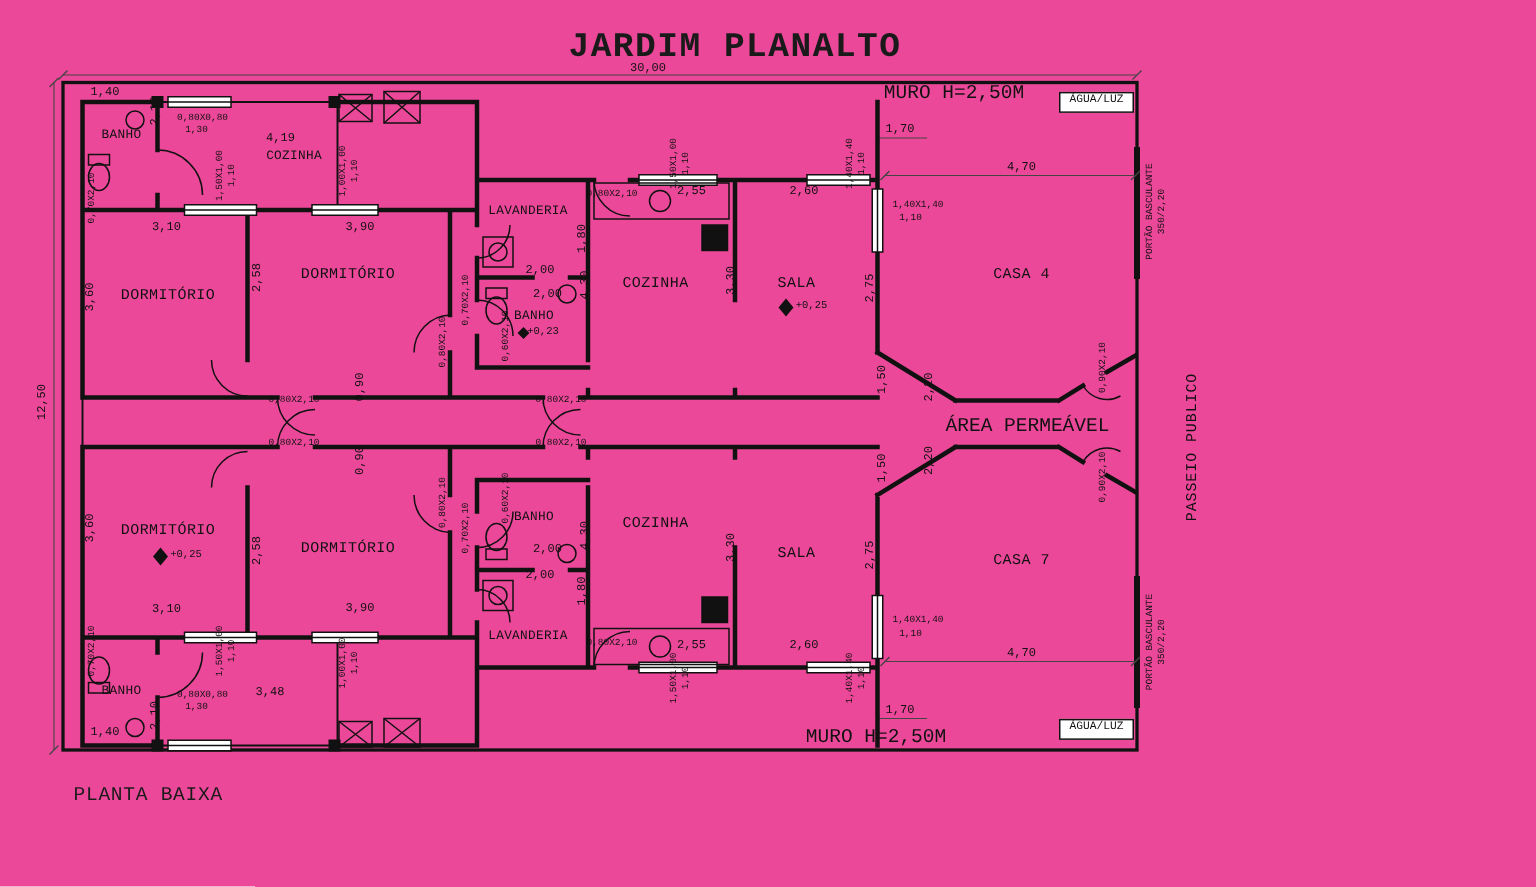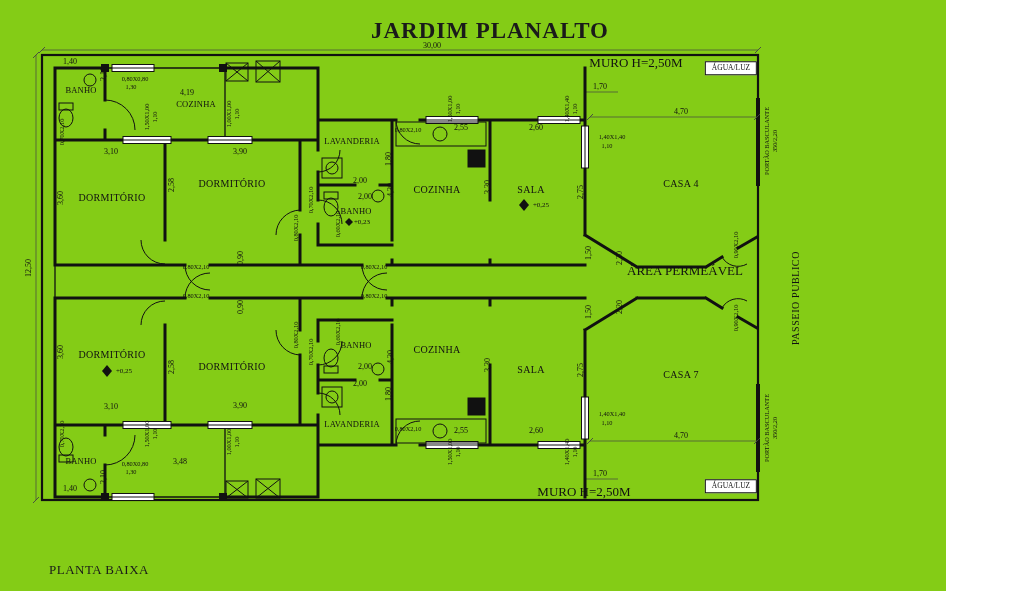--- a/index.html
+++ b/index.html
@@ -1,25 +1,25 @@
 <!DOCTYPE html>
 <html><head>
 <meta charset="utf-8">
 <style>
   html,body{margin:0;padding:0;background:#fff;}
   #stage{
-    position:relative;width:946px;height:591px;overflow:hidden;background:#84cc16;
-    font-family:Liberation Serif, serif;color:#1a1a1a;
+    position:relative;width:1024px;height:591px;overflow:hidden;background:#ec4899;
+    font-family:Liberation Mono, monospace;color:#1a1a1a;
   }
   .title{
     position:absolute;left:490px;top:18px;transform:translateX(-50%);
     font-size:23px;font-weight:bold;letter-spacing:1px;white-space:nowrap;
   }
   .caption{
-    position:absolute;left:49px;top:522px;font-size:13px;letter-spacing:.5px;white-space:nowrap;margin-top:40px;
+    position:absolute;left:49px;top:522px;font-size:13px;letter-spacing:.5px;white-space:nowrap;
   }
   svg{position:absolute;left:0;top:0;}
   #label-layer{position:absolute;inset:0;pointer-events:none;}
   .lbl{position:absolute;transform:translate(-50%,-50%);white-space:nowrap;line-height:1;color:#111;}
   .room{font-size:10px;letter-spacing:.3px;}
   .room-sm{font-size:8.5px;letter-spacing:.2px;}
   .dim{font-size:8px;}
   .tiny{font-size:6.3px;}
   .site{font-size:13px;}
   .lvl{font-size:7px;}
@@ -178,21 +178,21 @@
       <span class="lbl dim" style="left: 29px; top: 268px; transform: translate(-50%, -50%) rotate(-90deg);">12,50</span>
       <span class="lbl site" style="left: 636px; top: 62px; transform: translate(-50%, -50%);">MURO H=2,50M</span>
       <span class="lbl site" style="left: 584px; top: 491px; transform: translate(-50%, -50%);">MURO H=2,50M</span>
       <span class="lbl boxed" style="left: 731px; top: 68px; transform: translate(-50%, -50%);">ÁGUA/LUZ</span>
       <span class="lbl boxed" style="left: 731px; top: 486px; transform: translate(-50%, -50%);">ÁGUA/LUZ</span>
       <span class="lbl tiny" style="left: 767px; top: 141px; transform: translate(-50%, -50%) rotate(-90deg);">PORTÃO BASCULANTE</span>
       <span class="lbl tiny" style="left: 775px; top: 141px; transform: translate(-50%, -50%) rotate(-90deg);">350/2,20</span>
       <span class="lbl tiny" style="left: 767px; top: 428px; transform: translate(-50%, -50%) rotate(-90deg);">PORTÃO BASCULANTE</span>
       <span class="lbl tiny" style="left: 775px; top: 428px; transform: translate(-50%, -50%) rotate(-90deg);">350/2,20</span>
       <span class="lbl passeio" style="left: 796px; top: 298px; transform: translate(-50%, -50%) rotate(-90deg);">PASSEIO PUBLICO</span>
-      <span class="lbl site" style="left: 685px; top: 270px; transform: translate(-50%, -50%); text-align: right;">ÁREA PERMEÁVEL</span>
+      <span class="lbl site" style="left: 685px; top: 284px; transform: translate(-50%, -50%); text-align: right;">ÁREA PERMEÁVEL</span>
       <span class="lbl room-sm" style="left: 81px; top: 90px; transform: translate(-50%, -50%);">BANHO</span>
       <span class="lbl room-sm" style="left: 196px; top: 104px; transform: translate(-50%, -50%);">COZINHA</span>
       <span class="lbl room" style="left: 112px; top: 198px; transform: translate(-50%, -50%);">DORMITÓRIO</span>
       <span class="lbl room" style="left: 232px; top: 184px; transform: translate(-50%, -50%);">DORMITÓRIO</span>
       <span class="lbl room-sm" style="left: 352px; top: 141px; transform: translate(-50%, -50%);">LAVANDERIA</span>
       <span class="lbl room-sm" style="left: 356px; top: 211px; transform: translate(-50%, -50%);">BANHO</span>
       <span class="lbl room" style="left: 437px; top: 190px; transform: translate(-50%, -50%);">COZINHA</span>
       <span class="lbl room" style="left: 531px; top: 190px; transform: translate(-50%, -50%);">SALA</span>
       <span class="lbl room" style="left: 681px; top: 184px; transform: translate(-50%, -50%);">CASA 4</span>
       <span class="lbl room" style="left: 112px; top: 355px; transform: translate(-50%, -50%);">DORMITÓRIO</span>

